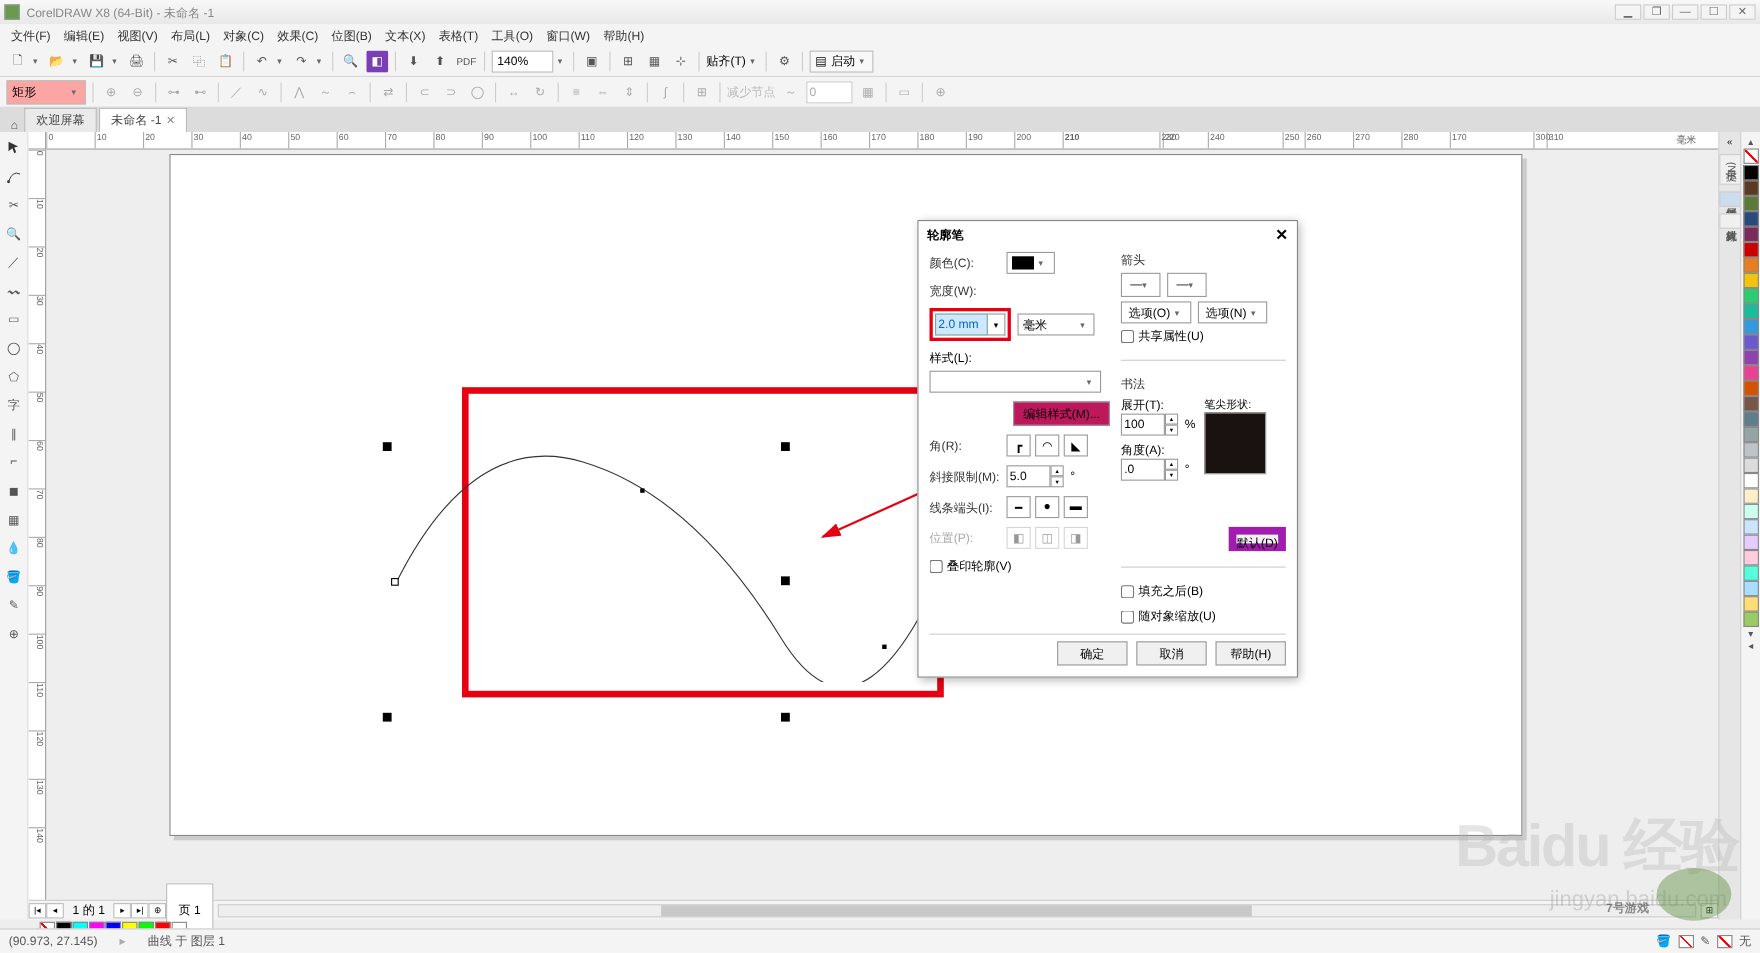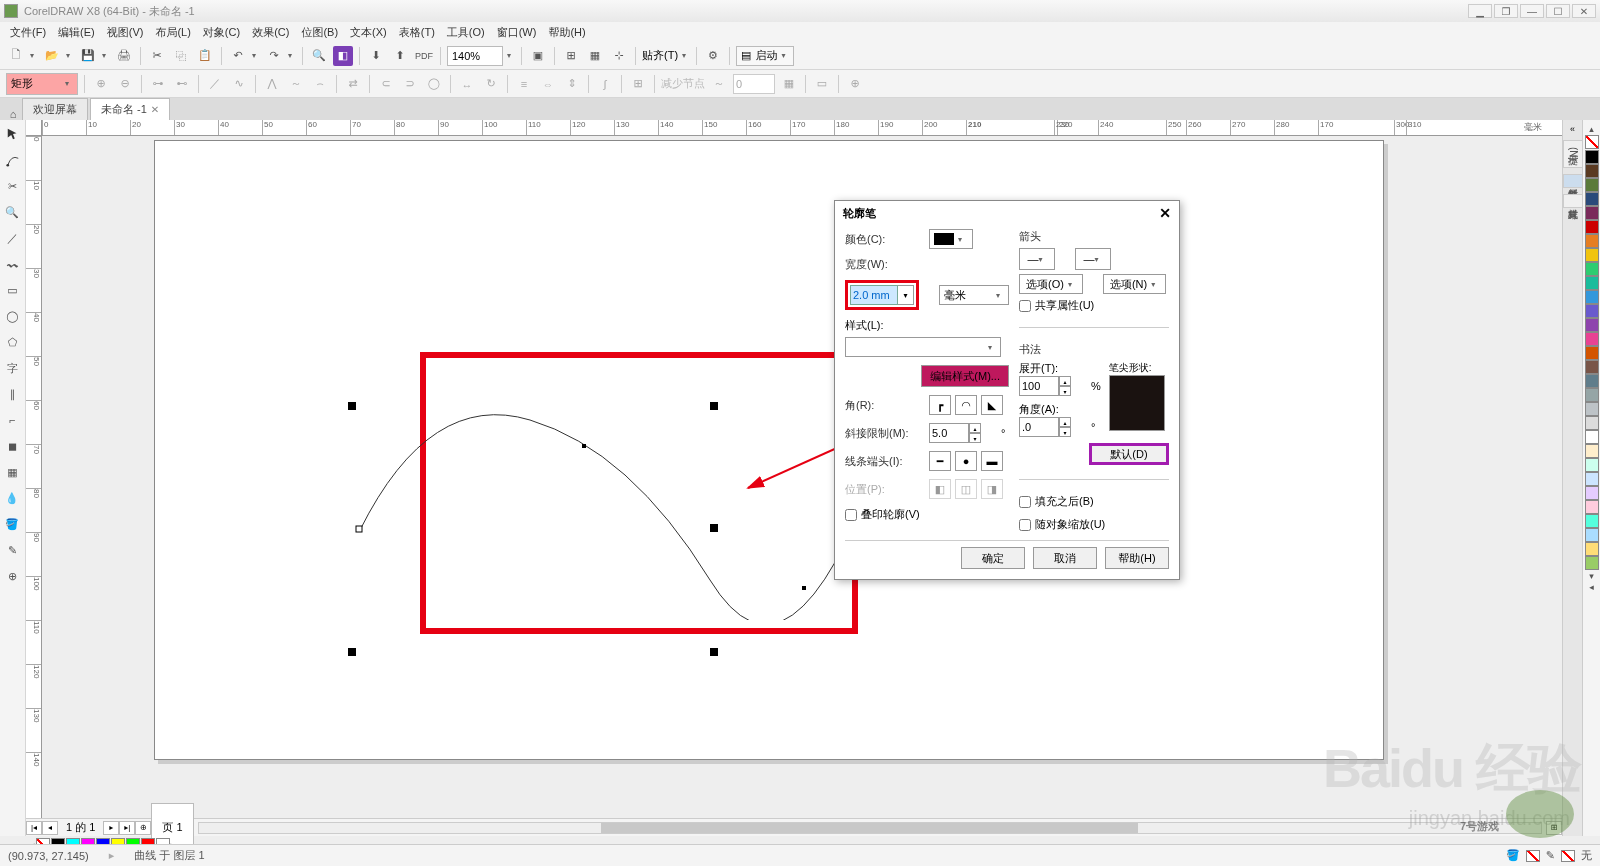--- a/index.html
+++ b/index.html
@@ -67,21 +67,21 @@
 .swatch { width: 14px; height: 14px; border: 1px solid #888; }
 .noswatch { width: 14px; height: 14px; border: 1px solid #888; background: linear-gradient(45deg, #fff 45%, #f00 45%, #f00 55%, #fff 55%); }
 .pal-arrow { font-size: 9px; color: #555; }
 
 
 .dialog { position: absolute; top: 200px; left: 834px; width: 346px; background: #fff; border: 1px solid #888; box-shadow: 2px 2px 8px rgba(0,0,0,.3); z-index: 50; }
 .dlg-title { height: 24px; padding: 0 8px; display: flex; align-items: center; justify-content: space-between; font-weight: bold; }
 .dlg-close { font-size: 14px; }
 .dlg-body { display: flex; padding: 4px 10px 8px; gap: 10px; }
 .dlg-col { display: flex; flex-direction: column; gap: 8px; }
-.dlg-row { display: flex; align-items: center; gap: 20px; }
+.dlg-row { display: flex; align-items: center; gap: 6px; }
 .dlg-label { width: 64px; color: #333; }
 .dlg-dd { height: 20px; border: 1px solid #999; background: #fff; display: flex; align-items: center; padding: 0 4px; gap: 4px; }
 .width-field { border: 3px solid #e60012; padding: 2px; display: flex; }
 .width-input { width: 48px; height: 20px; border: 1px solid #7a9; background: #cde8ff; color: #06c; padding: 0 2px; }
 .width-btn { width: 16px; height: 20px; border: 1px solid #999; border-left: none; display: flex; align-items: center; justify-content: center; font-size: 8px; }
 .style-dd { width: 156px; height: 20px; border: 1px solid #999; }
 .edit-style-btn { height: 22px; border: 1px solid #999; background: #be185d; padding: 0 8px; }
 .corner-group { display: flex; gap: 4px; }
 .corner-btn { width: 22px; height: 20px; border: 1px solid #999; background: #fff; display: flex; align-items: center; justify-content: center; }
 .num-spin { display: flex; }
@@ -90,21 +90,21 @@
 .num-spin .spins div { flex: 1; border: 1px solid #999; font-size: 6px; display: flex; align-items: center; justify-content: center; }
 .fieldset-label { font-size: 11px; color: #333; margin-bottom: 4px; }
 .arrow-dd { width: 36px; height: 22px; border: 1px solid #999; display: flex; align-items: center; justify-content: center; }
 .opt-btn { height: 20px; border: 1px solid #999; background: #fff; padding: 0 6px; display: flex; align-items: center; gap: 4px; }
 .chk { display: flex; align-items: center; gap: 4px; }
 .chk input { width: 12px; height: 12px; }
 .nib-preview { width: 56px; height: 56px; border: 1px solid #999; background: #1a1210; }
 .dlg-hr { border: none; border-top: 1px solid #ccc; margin: 6px 0; }
 .dlg-actions { display: flex; justify-content: flex-end; gap: 8px; padding: 6px 10px 10px; }
 .dlg-actions button { width: 64px; height: 22px; border: 1px solid #999; background: #f0f0f0; }
-.default-btn { width: 80px; height: 22px; border: 3px solid #a21caf; background: #f0f0f0; }
+.default-btn { width: 52px; height: 22px; border: 7px solid #a21caf; background: #f0f0f0; margin-top: 36px; }
 
 
 .page-nav { position: absolute; bottom: 30px; left: 26px; right: 38px; height: 18px; background: #f4f4f4; border-top: 1px solid #ccc; display: flex; align-items: center; }
 .nav-btn { width: 16px; height: 14px; border: 1px solid #bbb; background: #fff; font-size: 8px; display: flex; align-items: center; justify-content: center; }
 .page-count { padding: 0 8px; }
 .page-tab { padding: 16px 10px; border: 1px solid #bbb; background: #fff; }
 .hscroll { flex: 1; margin: 0 4px; height: 12px; background: #eee; border: 1px solid #ccc; position: relative; }
 .hscroll .thumb { position: absolute; left: 30%; width: 40%; top: 0; bottom: 0; background: #c8c8c8; }
 
 .mini-palette { position: absolute; bottom: 12px; left: 26px; height: 18px; display: flex; align-items: center; gap: 1px; padding-left: 4px; }

